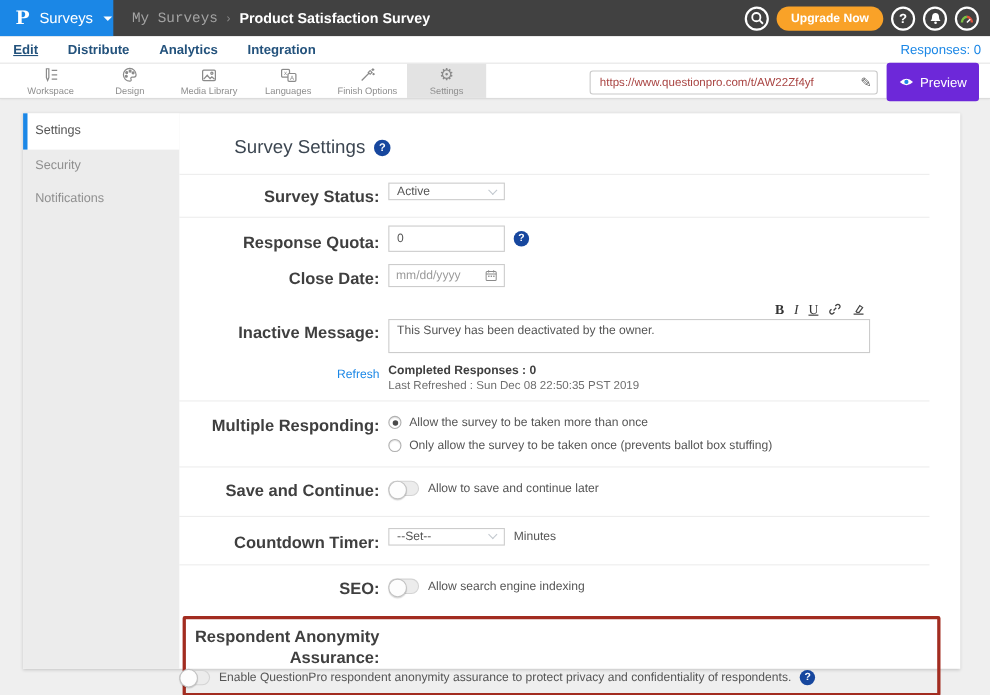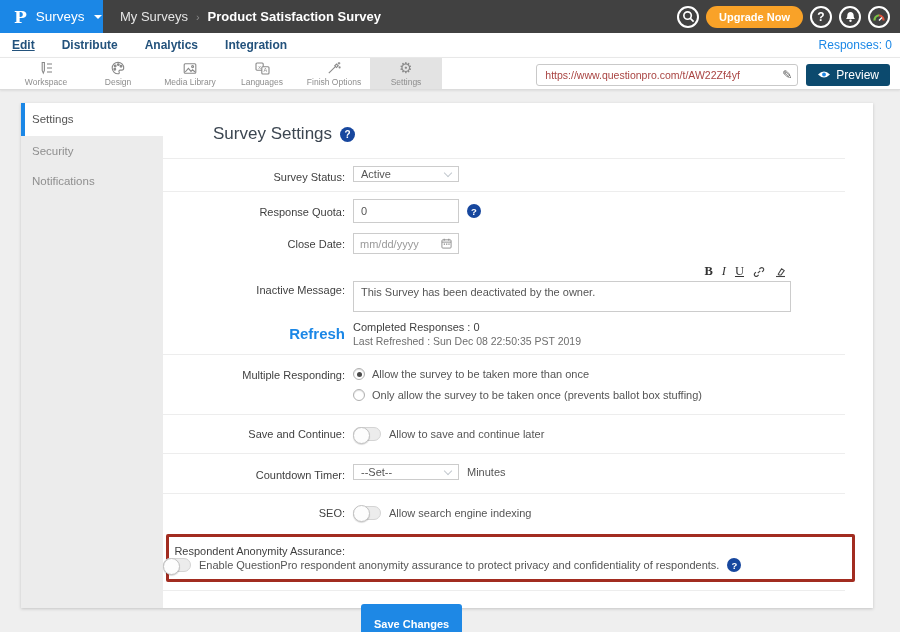--- a/index.html
+++ b/index.html
@@ -8,21 +8,21 @@
     font-family:"Liberation Sans", sans-serif;
     background:#efefef; color:#555; overflow:hidden;
   }
   
   .topbar { height:33px; background:#414141; display:flex; align-items:center; position:relative; }
   .brand { width:103px; height:33px; background:#1b87e6; display:flex; align-items:center; padding:0 10px 0 14px; gap:9px; cursor:pointer; }
   .brand .logo { color:#fff; font-size:17px; font-weight:bold; font-family:"DejaVu Serif", serif; }
   .brand .prod { color:#fff; font-size:13.5px; }
   .caret-down { width:0; height:0; border-left:4px solid transparent; border-right:4px solid transparent; border-top:4px solid #fff; margin-top:1px; }
   .crumbs { display:flex; align-items:center; gap:8px; margin-left:17px; font-size:13px; }
-  .crumb-parent { color:#e5e5e5; cursor:pointer; }
+  .crumb-parent { color:#a3a3a3; cursor:pointer;font-family:Liberation Mono, monospace; }
   .crumb-sep { color:#8a8a8a; font-size:11px; }
   .crumb-current { color:#fff; font-weight:600; }
   .topbar-right { position:absolute; right:10px; top:0; height:33px; display:flex; align-items:center; gap:7px; }
   .circ { width:22px; height:22px; border:2px solid #fff; border-radius:50%; display:flex; align-items:center; justify-content:center; color:#fff; font-size:12px; font-weight:bold; cursor:pointer; background:transparent; }
   .upgrade-btn { height:22px; border:none; border-radius:11px; background:#f9a228; color:#fff; font-size:11px; font-weight:bold; padding:0 13px; cursor:pointer; font-family:inherit; }
   
   .nav2 { height:24px; background:#fff; display:flex; align-items:center; padding:0 12px; position:relative; }
   .nav2 .nav-item { font-size:12px; font-weight:700; color:#23527c; margin-right:27px; cursor:pointer; }
   .nav2 .nav-item.active { text-decoration:underline; }
   .nav2 .responses { position:absolute; right:8px; color:#1b87e6; font-size:12px; }
@@ -31,51 +31,51 @@
   .ttab { width:72px; display:flex; flex-direction:column; align-items:center; justify-content:center; gap:1px; cursor:pointer; }
   .ttab.active { background:#e3e3e3; }
   .ttab .ticon { height:15px; display:flex; align-items:center; justify-content:center; color:#8a8a8a; }
   .ttab .ticon svg { stroke:#8a8a8a; fill:none; stroke-width:1.1; }
   .ttab .tlabel { font-size:8.5px; color:#8e8e8e; white-space:nowrap; }
   .gear-glyph { font-size:15px; line-height:15px; color:#8a8a8a; font-family:"DejaVu Sans", sans-serif; }
   .toolbar-right { position:absolute; right:10px; top:0; height:33px; display:flex; align-items:center; gap:8px; }
   .url-box { width:262px; height:22px; border:1px solid #c9c9c9; border-radius:3px; background:#fff; display:flex; align-items:center; padding:0 5px 0 8px; }
   .url-box input { border:none; outline:none; flex:1; font-size:10.5px; color:#a94442; font-family:inherit; background:transparent; min-width:0; }
   .url-pencil { font-size:12px; color:#555; cursor:pointer; padding-left:4px; }
-  .preview-btn { height:22px; background:#0c4a6e; border:none; border-radius:3px; color:#fff; font-size:12px; padding:0 11px; display:flex; align-items:center; gap:5px; cursor:pointer; font-family:inherit; }
+  .preview-btn { height:35px; background:#6d28d9; border:none; border-radius:3px; color:#fff; font-size:12px; padding:0 11px; display:flex; align-items:center; gap:5px; cursor:pointer; font-family:inherit; }
   
   .content { padding-top:13px; }
   .card { margin-left:21px; width:852px; height:505px; background:#fff; box-shadow:0 1px 3px rgba(0,0,0,.18); display:flex; position:relative; }
   .sidebar { width:142px; background:#ececec; flex-shrink:0; }
   .side-item { height:30px; line-height:30px; padding-left:11px; font-size:11.5px; color:#8f8f8f; cursor:pointer; }
   .side-item.active { background:#fff; border-left:4px solid #1b87e6; padding-left:7px; color:#555; height:33px; line-height:33px; }
   .main { flex:1; padding-right:28px; overflow:visible; }
   .page-title-row { padding:21px 0 14px 50px; display:flex; align-items:center; gap:8px; }
   .page-title { font-size:17px; color:#3c4651; }
   .help { width:14px; height:14px; border-radius:50%; background:#17479e; color:#fff; font-size:9.5px; font-weight:bold; display:inline-flex; align-items:center; justify-content:center; flex-shrink:0; cursor:pointer; }
   .help.lg { width:15px; height:15px; font-size:10px; }
   
   .frow { display:flex; align-items:flex-start; padding:7px 0; }
   .sep { border-top:1px solid #ededed; }
-  .flabel { width:190px; text-align:right; font-size:11px; font-weight:normal; color:#3f3f3f; padding-right:8px; padding-top:4px; flex-shrink:0; line-height:1.3; }
+  .flabel { width:190px; text-align:right; font-size:15px; font-weight:bold; color:#3f3f3f; padding-right:8px; padding-top:4px; flex-shrink:0; line-height:1.3; }
   .fctrl { display:flex; align-items:center; gap:8px; }
   .sel { width:106px; height:16px; border:1px solid #ccc; background:#fff; display:flex; align-items:center; justify-content:space-between; padding:0 7px; font-size:11px; color:#555; cursor:pointer; }
   .chev { width:6px; height:6px; border-right:1.5px solid #c3c9cf; border-bottom:1.5px solid #c3c9cf; transform:rotate(45deg); margin-top:-3px; }
   .txt-input { width:106px; height:24px; border:1px solid #ccc; padding:0 7px; font-size:11px; color:#555; font-family:inherit; outline:none; }
   .date-box { width:106px; height:21px; border:1px solid #ccc; background:#fff; display:flex; align-items:center; justify-content:space-between; padding:0 6px; }
   .date-box input { border:none; outline:none; width:72px; font-size:11px; color:#555; font-family:inherit; background:transparent; }
   .date-box input::placeholder { color:#9a9a9a; }
   .rt-wrap { width:438px; }
   .rt-bar { display:flex; justify-content:flex-end; align-items:center; gap:9px; padding:0 4px 3px 0; }
   .rt-btn { font-family:"Liberation Serif", serif; font-size:12.5px; color:#333; cursor:pointer; line-height:1; }
   .rt-btn.b { font-weight:bold; } .rt-btn.i { font-style:italic; } .rt-btn.u { text-decoration:underline; }
   .rt-svg { cursor:pointer; display:flex; align-items:center; }
   textarea.msg { width:438px; height:31px; border:1px solid #ccc; resize:none; font-size:11px; color:#555; font-family:inherit; padding:4px 7px; outline:none; }
-  .refresh-link { color:#1b87e6; font-weight:bold; font-size:15px; cursor:pointer; }
-  .completed { font-size:11px; font-weight:normal; color:#3f3f3f; line-height:1.4; }
+  .refresh-link { color:#1b87e6; font-weight:normal; font-size:11px; cursor:pointer; }
+  .completed { font-size:11px; font-weight:bold; color:#3f3f3f; line-height:1.4; }
   .last-refreshed { font-size:10.5px; color:#6e6e6e; }
   .radio-line { display:flex; align-items:center; margin-bottom:9px; cursor:pointer; }
   .radio { width:12px; height:12px; border-radius:50%; border:1px solid #b0b0b0; background:#fff; position:relative; margin-right:7px; flex-shrink:0; box-shadow:inset 0 1px 1px rgba(0,0,0,.12); }
   .radio.checked::after { content:''; position:absolute; left:2.5px; top:2.5px; width:5px; height:5px; border-radius:50%; background:#4a4a4a; }
   .opt-text, .ctl-text { font-size:11px; color:#555; }
   .toggle { width:28px; height:14px; border-radius:8px; background:#ececec; border:1px solid #d4d4d4; position:relative; cursor:pointer; flex-shrink:0; }
   .toggle::after { content:''; position:absolute; left:-1px; top:-1.5px; width:15px; height:15px; border-radius:50%; background:#fdfdfd; border:1px solid #c2c2c2; box-shadow:0 1px 1px rgba(0,0,0,.15); }
   .row-anon { position:relative; margin-top:4px; padding:10px 0;flex-direction:column; }
   .red-annotation { position:absolute; left:3px; right:-10px; top:0; bottom:0; border:3px solid #a22c20; border-radius:2px; pointer-events:none; }
   .save-row { margin-top:8px; border-top:1px solid #ededed; padding:13px 0 0 198px; }

